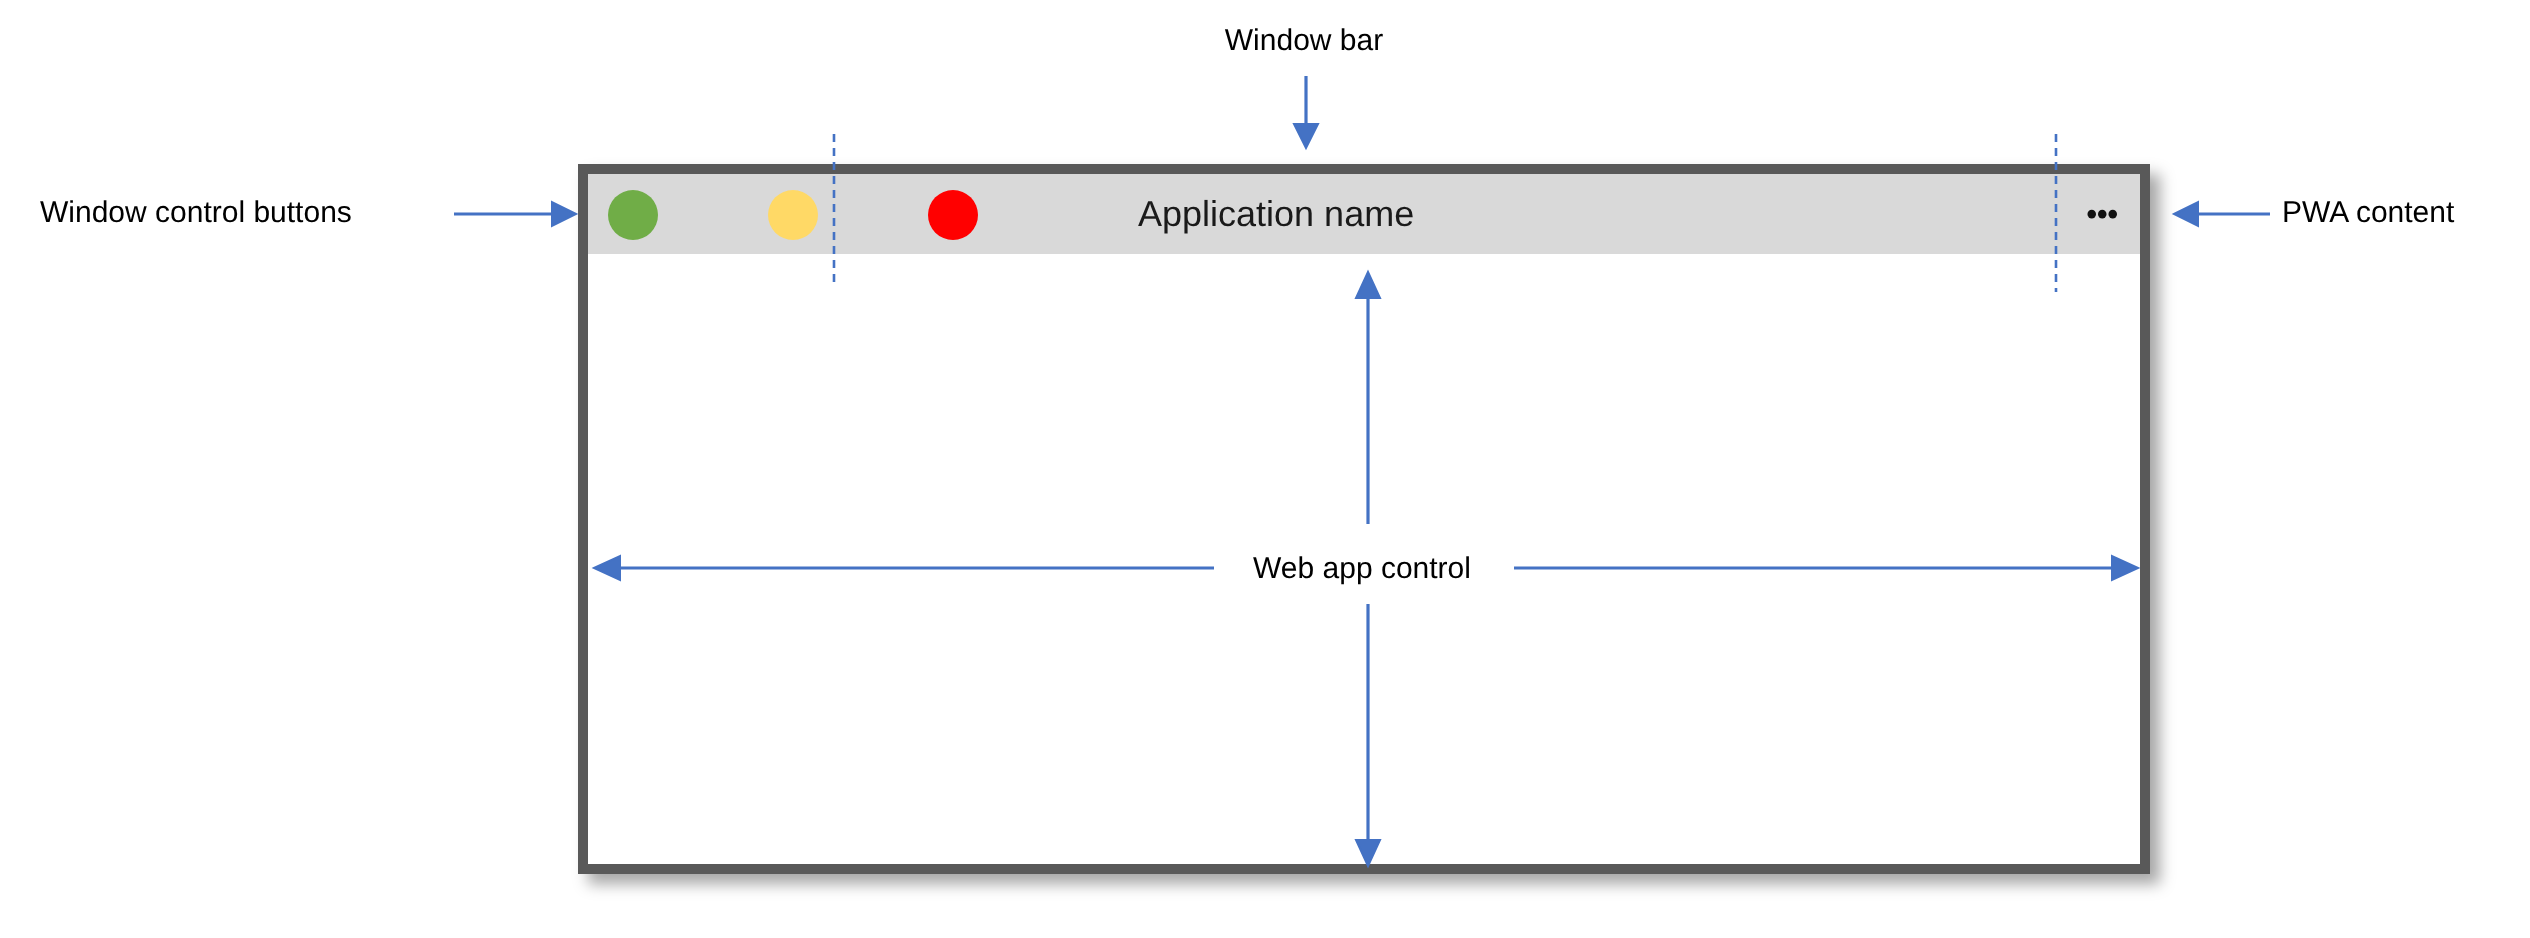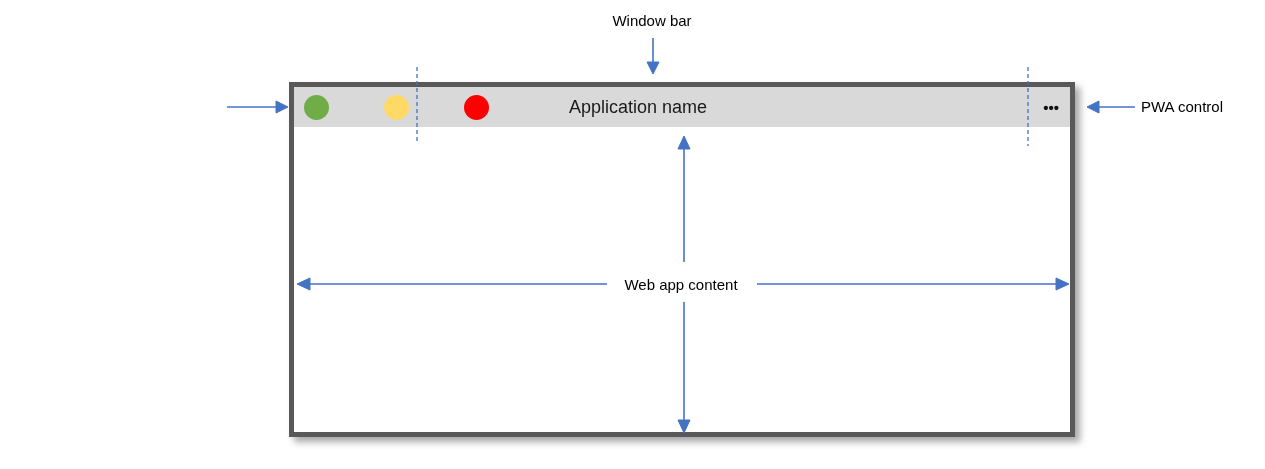--- a/index.html
+++ b/index.html
@@ -97,22 +97,23 @@
       <span class="circle" style="background-color: rgb(255, 217, 102);"></span>
       <span class="circle" style="background-color: rgb(255, 0, 0);"></span>
       <span class="app-name">Application name</span>
       <span class="titlebar-spacer"></span>
       <span class="pwa-menu">•••</span>
     </div>
     <div class="content-area"></div>
   </div>
 
   <div class="label label-title-bar">Window bar</div>
-  <div class="label label-pwa">PWA control</div>
-  <div class="label label-web-content">Web app content</div>
+  <div class="label label-wcb">Window control buttons</div>
+  <div class="label label-pwa">PWA content</div>
+  <div class="label label-web-content">Web app control</div>
 
   <svg class="overlay" viewBox="0 0 1265 469">
 
     <line class="dashed-line" x1="417" y1="67" x2="417" y2="144"></line>
 
     <line class="dashed-line" x1="1028" y1="67" x2="1028" y2="146"></line>
 
     <g>
       <line class="arrow-line" x1="653" y1="38" x2="653" y2="63"></line>
       <path class="arrow-head" d="M653 74 L647 62 L659 62 Z"></path>

